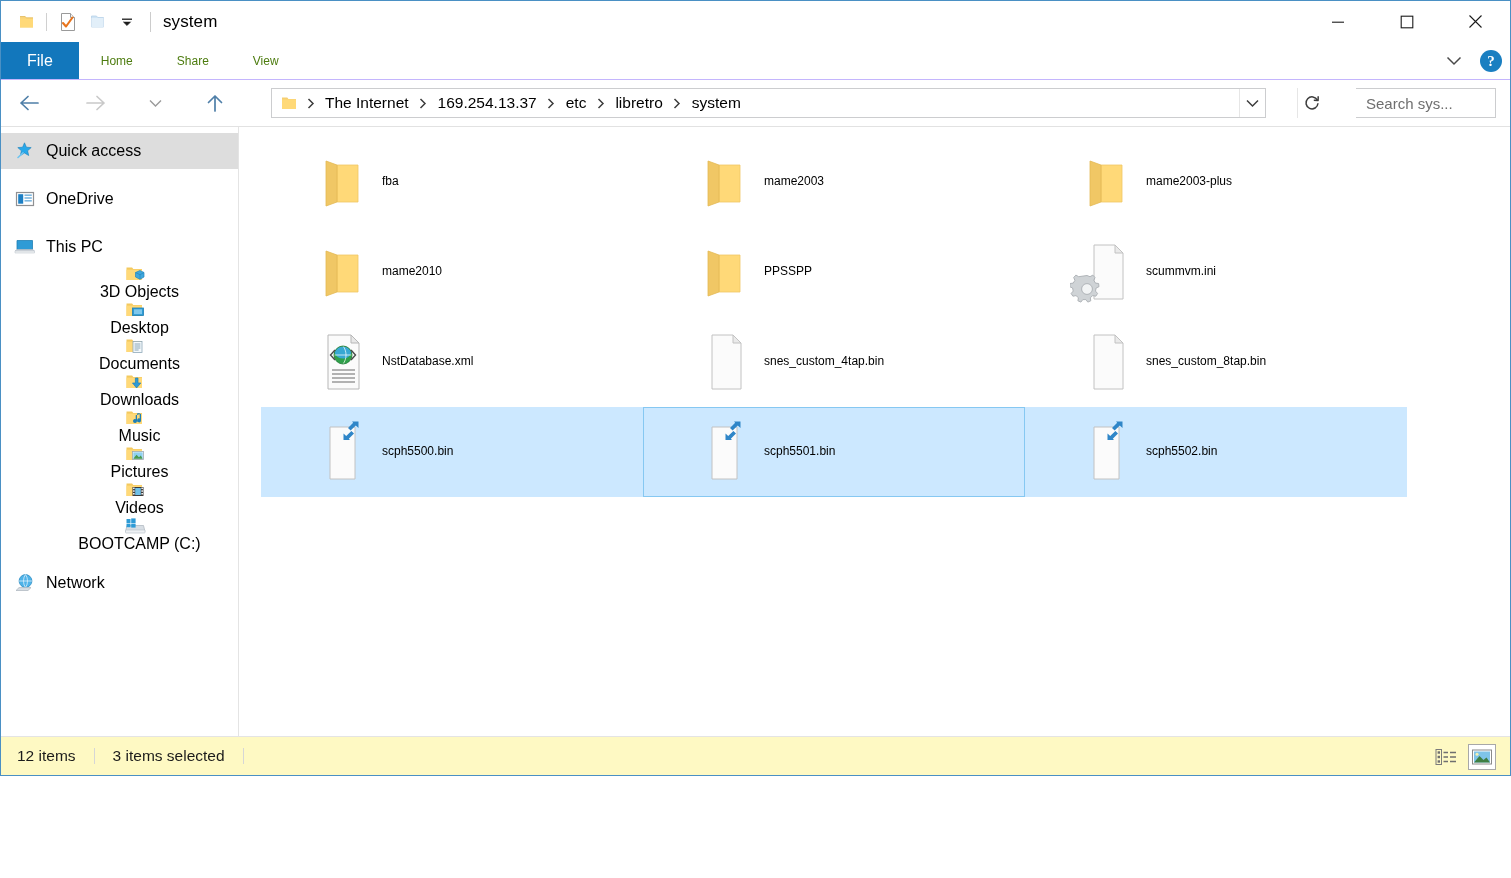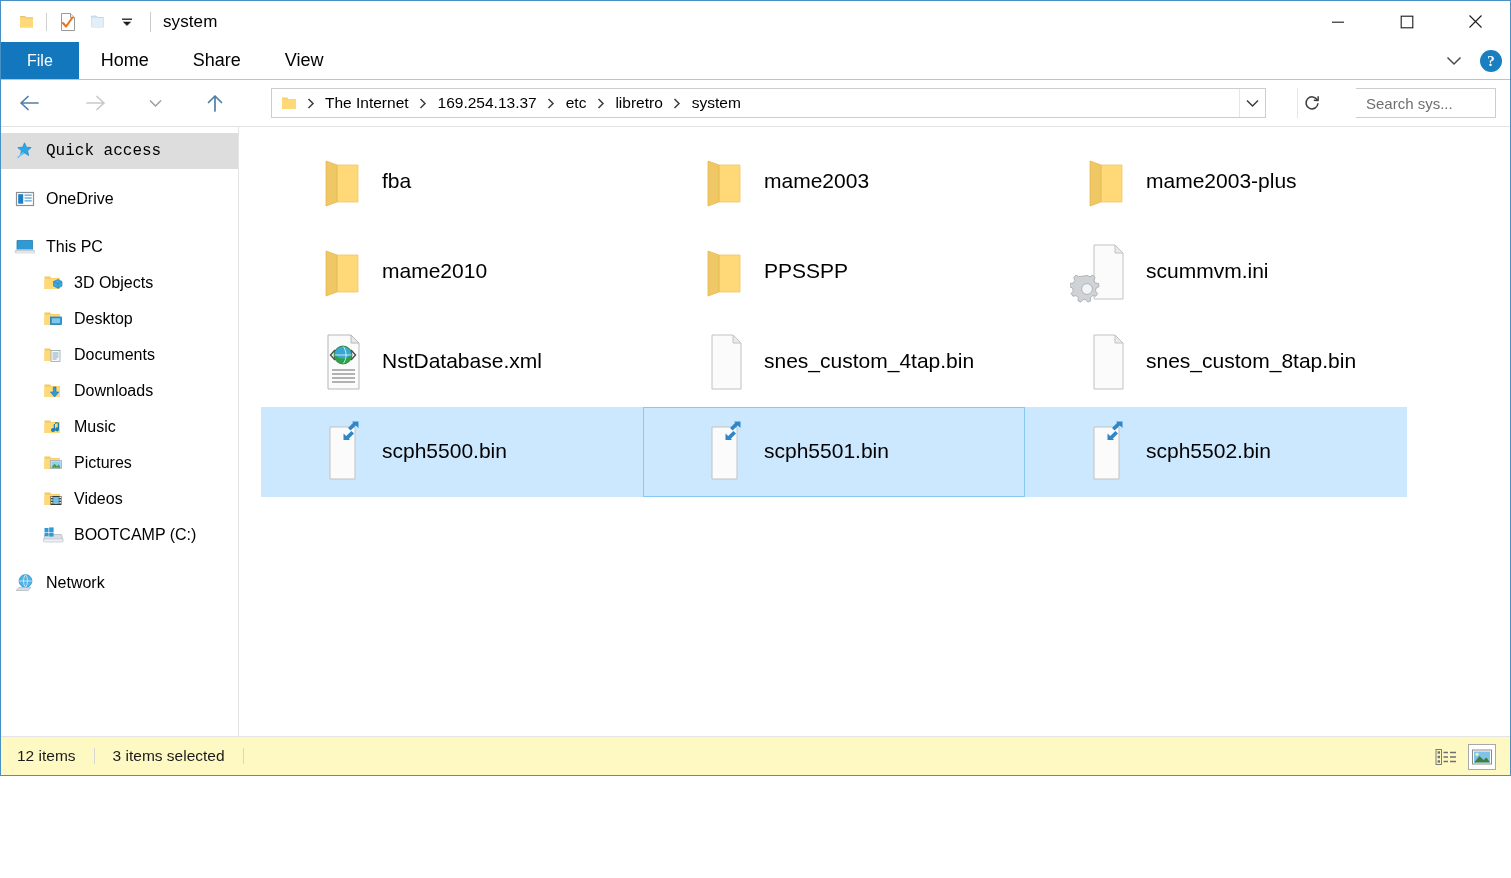--- a/index.html
+++ b/index.html
@@ -50,21 +50,21 @@
   .ribbon {
     height: 38px; min-height: 38px;
     background: #ffffff;
     display: flex; align-items: stretch;
     position: relative;
     border-bottom: 1px solid #c4b5fd;
   }
   .tab {
     display: flex; align-items: center; justify-content: center;
     padding: 0 22px;
-    font-size: 18px; color: #000000;
+    font-size: 12px; color: #4d7c0f;
     cursor: default;
   }
   .tab-file {
     background: #1277bc; color: #ffffff;
     padding: 0 26px;
     font-size: 16px;
   }
   .ribbon-right {
     position: absolute; right: 8px; top: 0; height: 38px;
     display: flex; align-items: center; gap: 10px;
@@ -150,28 +150,28 @@
     border-right: 1px solid #e4e4e4;
     padding-top: 6px;
     overflow: hidden;
   }
   .sb-item {
     height: 36px;
     display: flex; align-items: center;
     font-size: 16px; color: #000000;
     padding-left: 12px;
   }
-  .sb-item.selected { background: #dddddd; font-family: Liberation Mono, monospace; }
+  .sb-item.selected { background: #dddddd; }
   .sb-icon {
     width: 24px; min-width: 24px; height: 22px;
     margin-right: 9px;
     display: flex; align-items: center; justify-content: center;
   }
   .sb-label { white-space: nowrap; }
-  .indent-1 { padding-left: 40px; }
+  .indent-1 { padding-left: 40px; flex-direction: column; }
   .sb-gap { height: 12px; }
 
   
   .content {
     flex: 1; position: relative;
     background: #ffffff;
     overflow: hidden;
   }
   .grid {
     display: flex; flex-wrap: wrap;
@@ -191,21 +191,21 @@
     background: #cce8ff;
     border: 1px solid #86c8f2;
   }
   .tile-icon {
     width: 48px; min-width: 48px; height: 64px;
     margin-right: 16px;
     position: relative;
     display: flex; align-items: center; justify-content: center;
   }
   .tile-label {
-    font-size: 21px; color: #000000;
+    font-size: 12px; color: #000000;
     white-space: nowrap;
     margin-top: -2px;
   }
 
   
   .shortcut-badge {
     position: absolute;
     left: 20px; top: 0px;
     width: 26px; height: 26px;
   }

